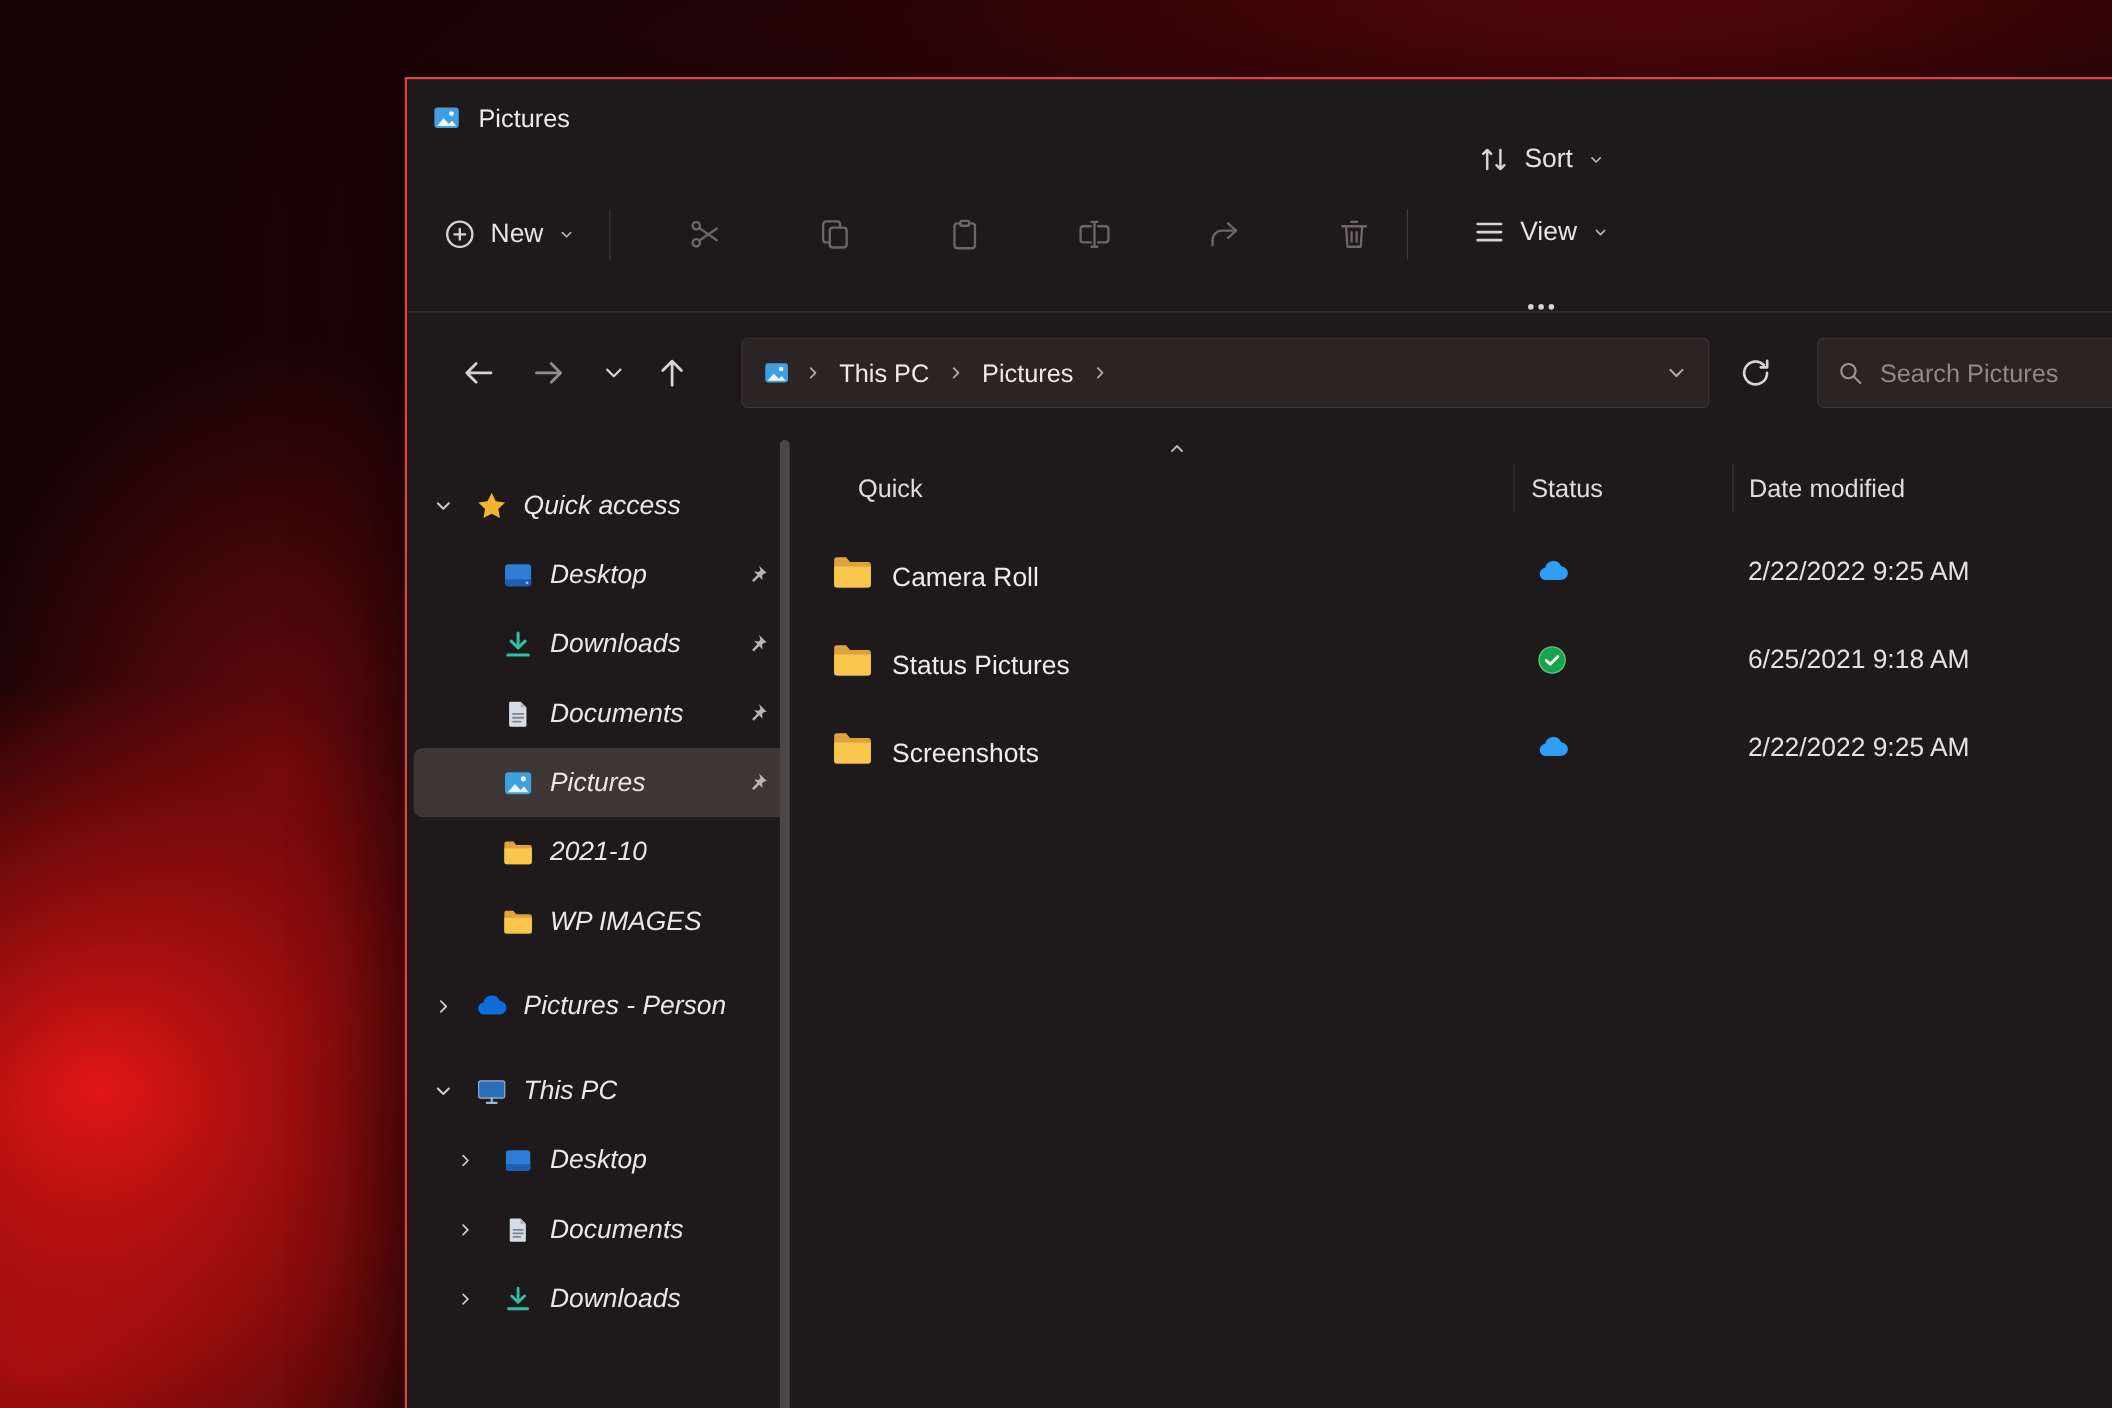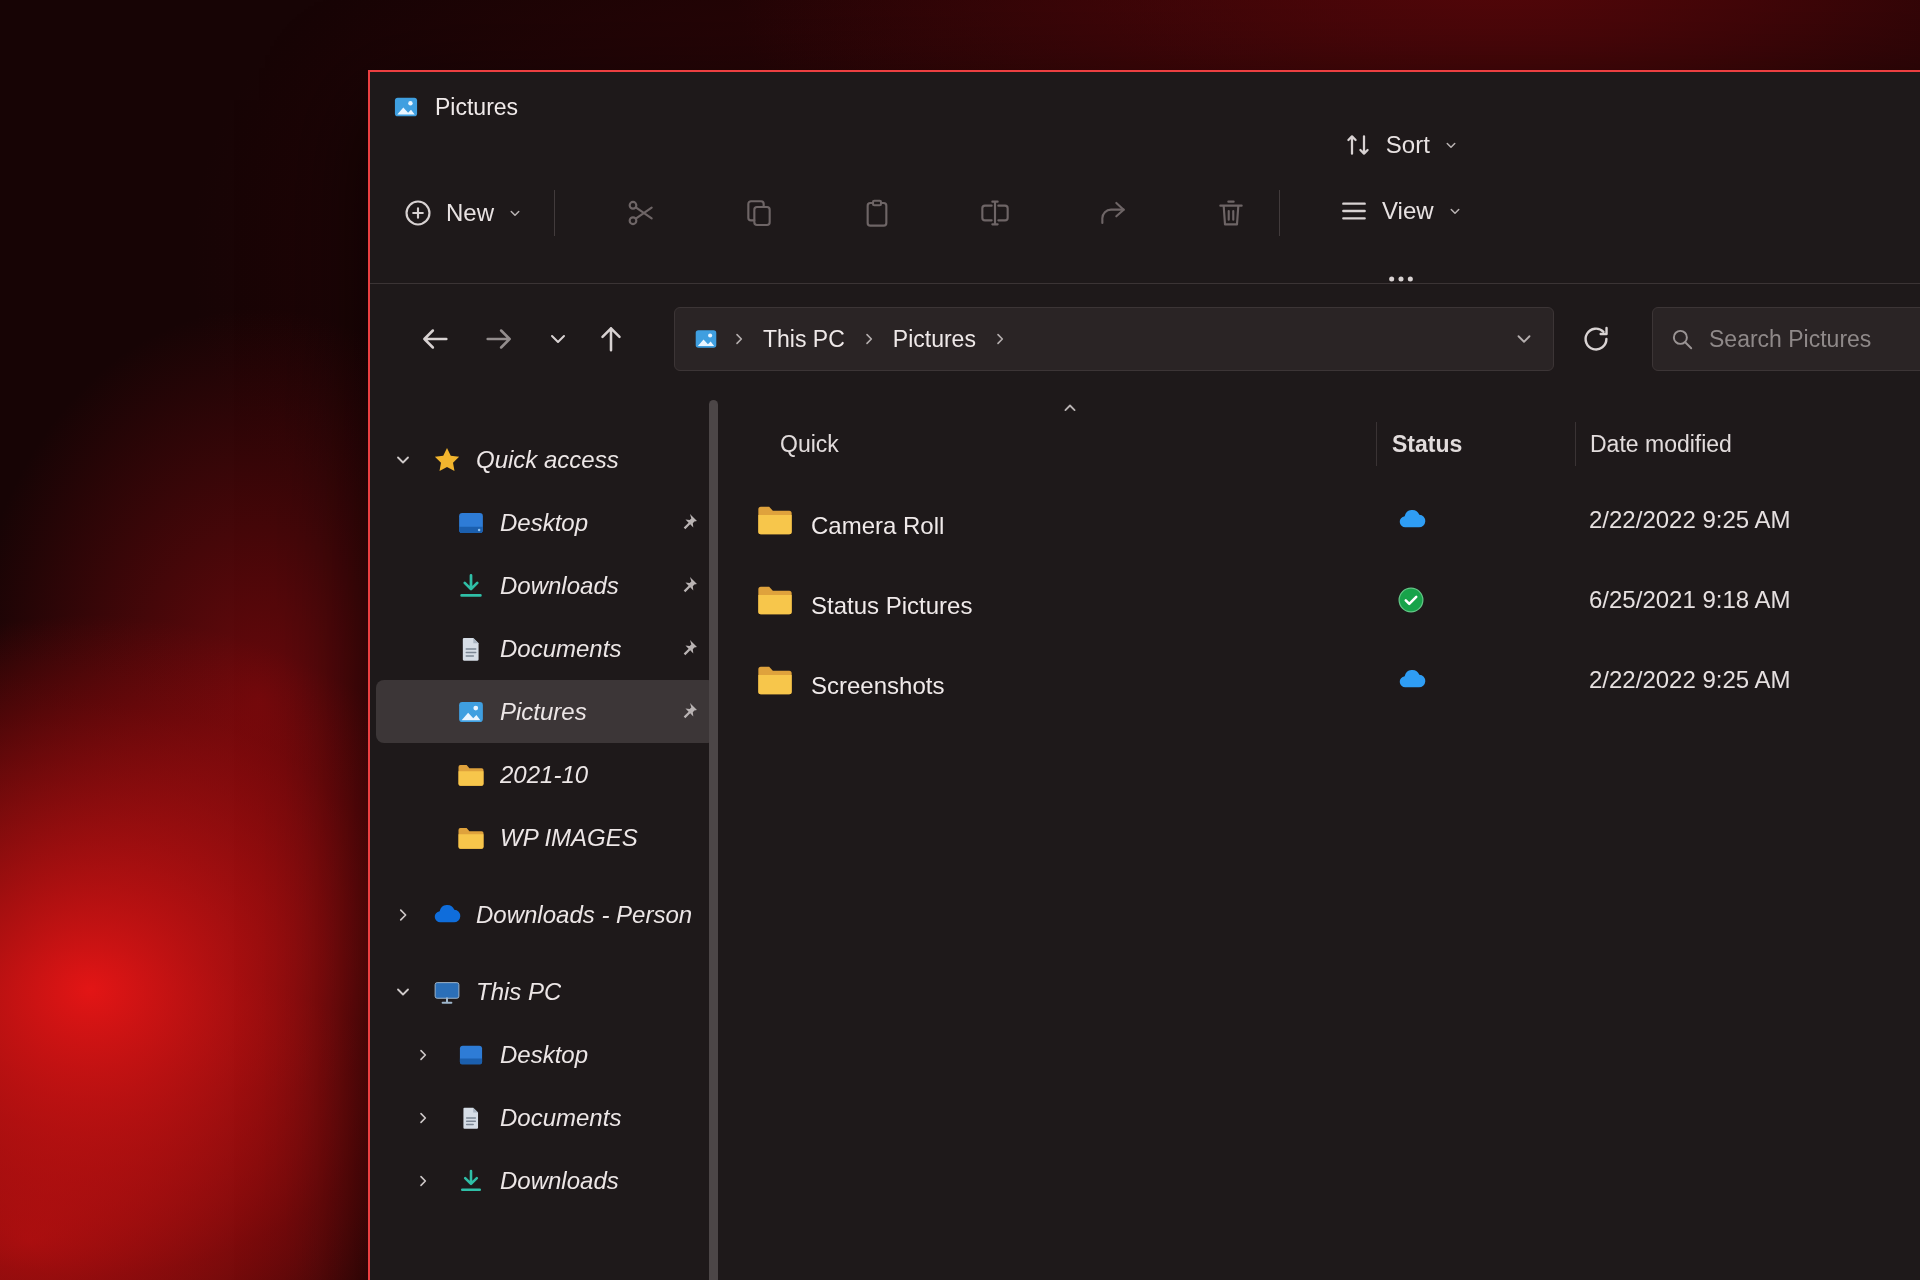--- a/index.html
+++ b/index.html
@@ -79,21 +79,21 @@
   .si .pin { margin-left:auto; padding-right:16px; display:flex; color:#b9b3b3; }
   .si.gap { margin-top:14px; }
   .side-scroll { position:absolute; right:4px; top:6px; bottom:0; width:9px; background:#4c4647; border-radius:5px; }
 
   
   .filepane { flex:1; position:relative; padding-top:24px; min-width:0; }
   .fgrid { display:grid; grid-template-columns:654px 199px 430px; }
   .fhead { height:52px; align-items:center; font-size:23px; color:#e2dcdc; }
   .fhead .hname { padding-left:58px; }
   .fhead .hstatus, .fhead .hdate { border-left:1px solid #3a3334; height:44px; display:flex; align-items:center; }
-  .fhead .hstatus { padding-left:15px;font-weight:bold; }
+  .fhead .hstatus { padding-left:15px; }
   .fhead .hdate { padding-left:14px; }
   .fhead > div { display:flex; align-items:center; height:100%; }
   .sortcaret { position:absolute; left:338px; top:4px; color:#b9b3b3; display:flex; }
   .frows { margin-top:10px; }
   .frow { height:80px; align-items:center; font-size:24px; }
   .frow .cname { display:flex; align-items:flex-end; gap:16px; padding-left:33px; color:#f0eaea; }
   .frow .cstatus { display:flex; align-items:center; padding-left:20px; }
   .frow .cdate { padding-left:14px; color:#e6e0e0; display:flex; align-items:center; }
 
   svg { display:block; }
@@ -390,21 +390,21 @@
           <span class="chev">
               <svg width="18" height="18" viewBox="0 0 24 24" fill="none" stroke="currentColor" stroke-width="2.2" stroke-linecap="round" stroke-linejoin="round">
                 <path d="M9 5.5l6.5 6.5L9 18.5"></path>
               </svg>
             </span>
           <span class="sic">
               <svg width="32" height="32" viewBox="0 0 24 24">
                 <path d="M7 17.5a4.2 4.2 0 0 1-.5-8.37 5.8 5.8 0 0 1 11-1.1A4.4 4.4 0 0 1 17 17.5z" fill="#0f6ddb"></path>
               </svg>
             </span>
-          <span class="slabel">Downloads - Person</span>
+          <span class="slabel">Pictures - Person</span>
         </div>
 
         <div class="si lv0 gap">
           <span class="chev">
               <svg width="20" height="20" viewBox="0 0 24 24" fill="none" stroke="currentColor" stroke-width="2.2" stroke-linecap="round" stroke-linejoin="round">
                 <path d="M6 9l6 6 6-6"></path>
               </svg>
             </span>
           <span class="sic">
               <svg width="30" height="30" viewBox="0 0 24 24">

